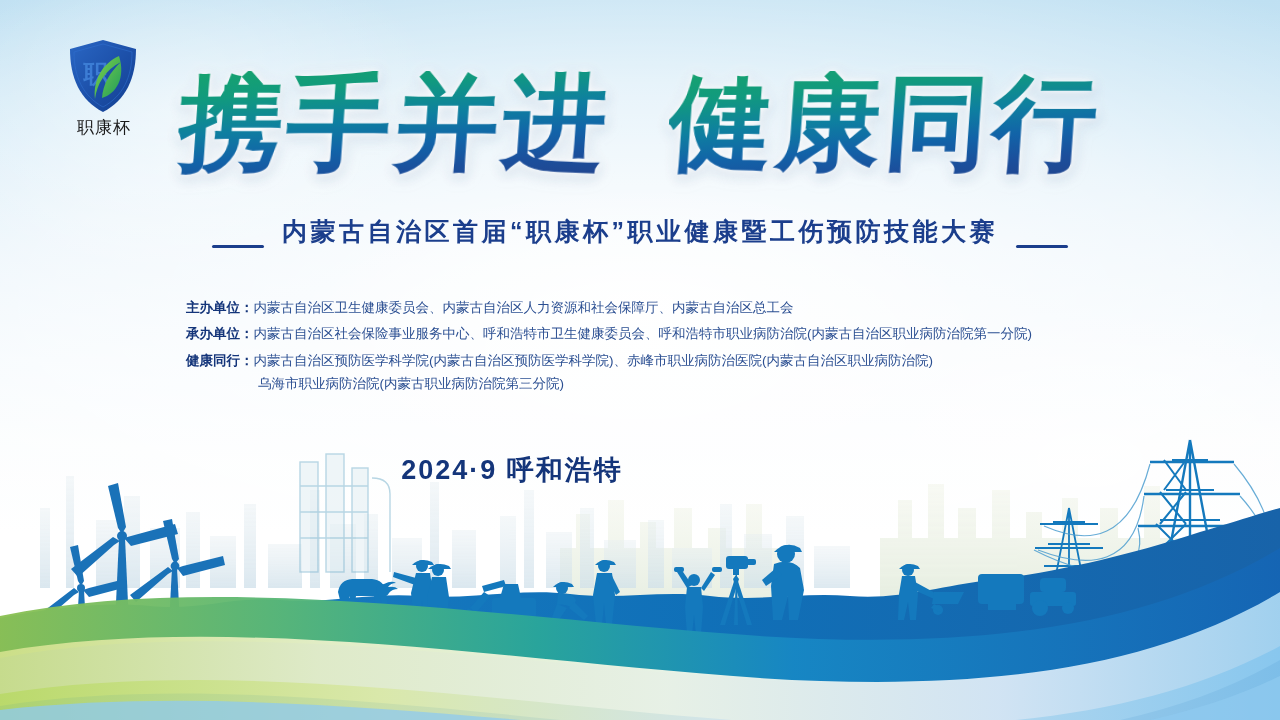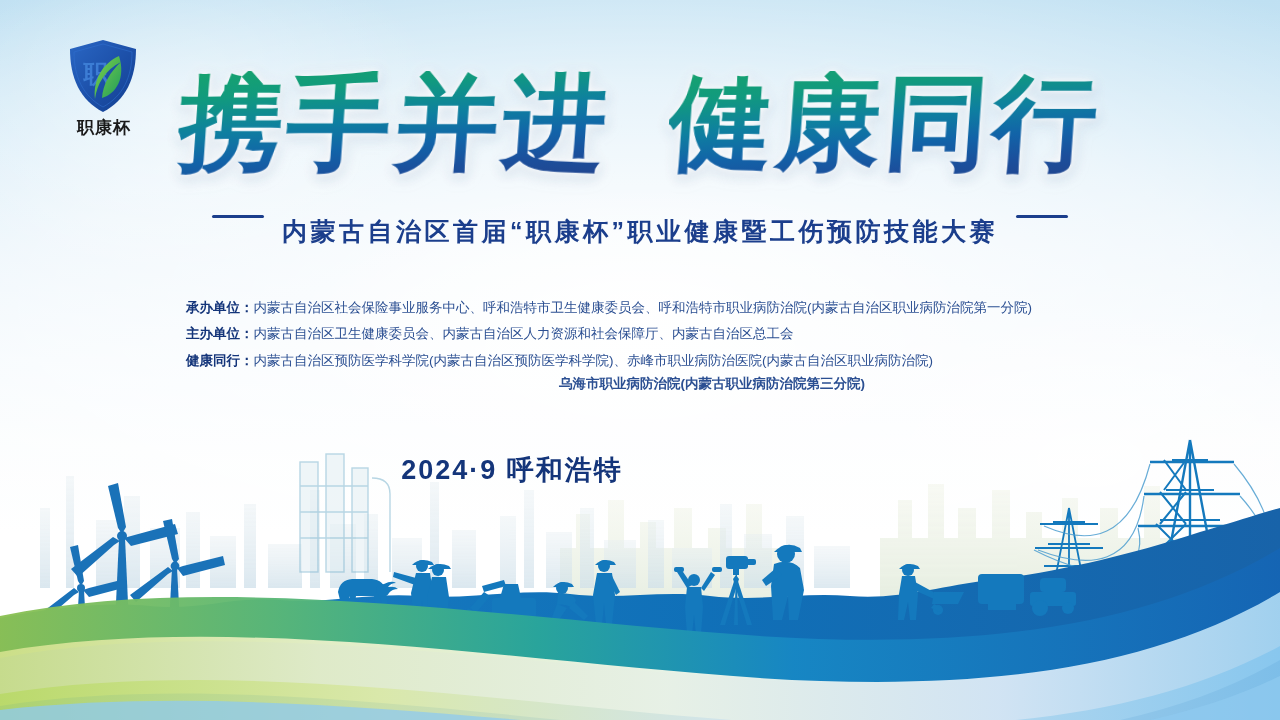--- a/index.html
+++ b/index.html
@@ -22,21 +22,21 @@
   .bloom-b{left:-80px;top:-60px;width:520px;height:340px;
     background:radial-gradient(ellipse at center, rgba(255,255,255,0.45) 0%, rgba(255,255,255,0) 72%);}
   .bloom-c{right:-120px;top:300px;width:620px;height:320px;
     background:radial-gradient(ellipse at center, rgba(255,255,255,0.6) 0%, rgba(255,255,255,0) 72%);}
 
   
   #logo{position:absolute;left:44px;top:38px;width:120px;height:112px;}
   #logo .mark{position:absolute;left:22px;top:0;width:74px;height:76px;}
   #logo .cupname{
     position:absolute;left:0;top:78px;width:120px;text-align:center;
-    font-size:17px;font-weight:700;color:#1a1a1a;letter-spacing:1px;
+    font-size:17px;font-weight:400;color:#1a1a1a;letter-spacing:1px;
     font-family:"Liberation Sans","DejaVu Sans",sans-serif;
   }
 
   
   #headline{
     position:absolute;left:0;top:58px;width:1280px;height:130px;
     display:flex;align-items:center;justify-content:center;gap:58px;
     pointer-events:none;
   }
   .callig{
@@ -46,36 +46,36 @@
     background:linear-gradient(175deg,#17a36c 0%, #119a7e 22%, #0e7fa0 46%, #1263a8 66%, #1b4f9c 84%, #21458f 100%);
     -webkit-background-clip:text;background-clip:text;
     color:transparent;-webkit-text-fill-color:transparent;
     filter:drop-shadow(0 0 3px rgba(255,255,255,0.95)) drop-shadow(0 0 7px rgba(255,255,255,0.85)) drop-shadow(1px 3px 4px rgba(30,70,130,0.18));
     transform:skewX(-4deg);
   }
 
   
   #subtitle{
     position:absolute;left:0;top:215px;width:1280px;
-    display:flex;align-items:flex-start;justify-content:center;gap:18px;
+    display:flex;align-items:flex-end;justify-content:center;gap:18px;
     color:#1b3e8c;
   }
   #subtitle .rule{display:block;width:52px;height:3px;background:#1b3e8c;border-radius:2px;}
   #subtitle .stxt{
     font-size:25px;font-weight:700;letter-spacing:3.5px;white-space:nowrap;
     color:#1b3e8c;
     font-family:"Liberation Sans","DejaVu Sans",sans-serif;
   }
 
   
   #orgs{position:absolute;left:186px;top:298px;width:980px;color:#1e4080;}
   .orgrow{display:flex;align-items:flex-start;margin-bottom:6px;line-height:1.5;}
   .orglabel{flex:0 0 auto;font-size:13.5px;font-weight:700;color:#14357a;white-space:nowrap;}
   .orgval{flex:1 1 auto;font-size:13.5px;font-weight:500;color:#2b4f92;}
-  .orgcont{margin-left:72px;font-size:13.5px;font-weight:700;color:#2b4f92;margin-top:-2px;margin-bottom:6px;text-align:center;}
+  .orgcont{margin-left:72px;font-size:13.5px;font-weight:400;color:#2b4f92;margin-top:-2px;margin-bottom:6px;}
 
   
   #dateline{
     position:absolute;left:0;top:452px;width:1024px;text-align:center;
     font-size:27px;font-weight:700;color:#14357a;letter-spacing:2px;
     font-family:"Liberation Sans","DejaVu Sans",sans-serif;
   }
 
   
   #scene{position:absolute;left:0;bottom:0;width:1280px;height:300px;}
@@ -119,26 +119,26 @@
   </div>
 
   <div id="subtitle">
     <span class="rule"></span>
     <span class="stxt">内蒙古自治区首届“职康杯”职业健康暨工伤预防技能大赛</span>
     <span class="rule"></span>
   </div>
 
   <div id="orgs">
     <div class="orgrow">
+      <span class="orglabel">主办单位：</span>
+      <span class="orgval">内蒙古自治区卫生健康委员会、内蒙古自治区人力资源和社会保障厅、内蒙古自治区总工会</span>
+    </div>
+    <div class="orgrow">
       <span class="orglabel">承办单位：</span>
       <span class="orgval">内蒙古自治区社会保险事业服务中心、呼和浩特市卫生健康委员会、呼和浩特市职业病防治院(内蒙古自治区职业病防治院第一分院)</span>
-    </div>
-    <div class="orgrow">
-      <span class="orglabel">主办单位：</span>
-      <span class="orgval">内蒙古自治区卫生健康委员会、内蒙古自治区人力资源和社会保障厅、内蒙古自治区总工会</span>
     </div>
     <div class="orgrow">
       <span class="orglabel">健康同行：</span>
       <span class="orgval">内蒙古自治区预防医学科学院(内蒙古自治区预防医学科学院)、赤峰市职业病防治医院(内蒙古自治区职业病防治院)</span>
     </div>
     <div class="orgcont">乌海市职业病防治院(内蒙古职业病防治院第三分院)</div>
   </div>
 
   <div id="dateline">2024·9 呼和浩特</div>
 

